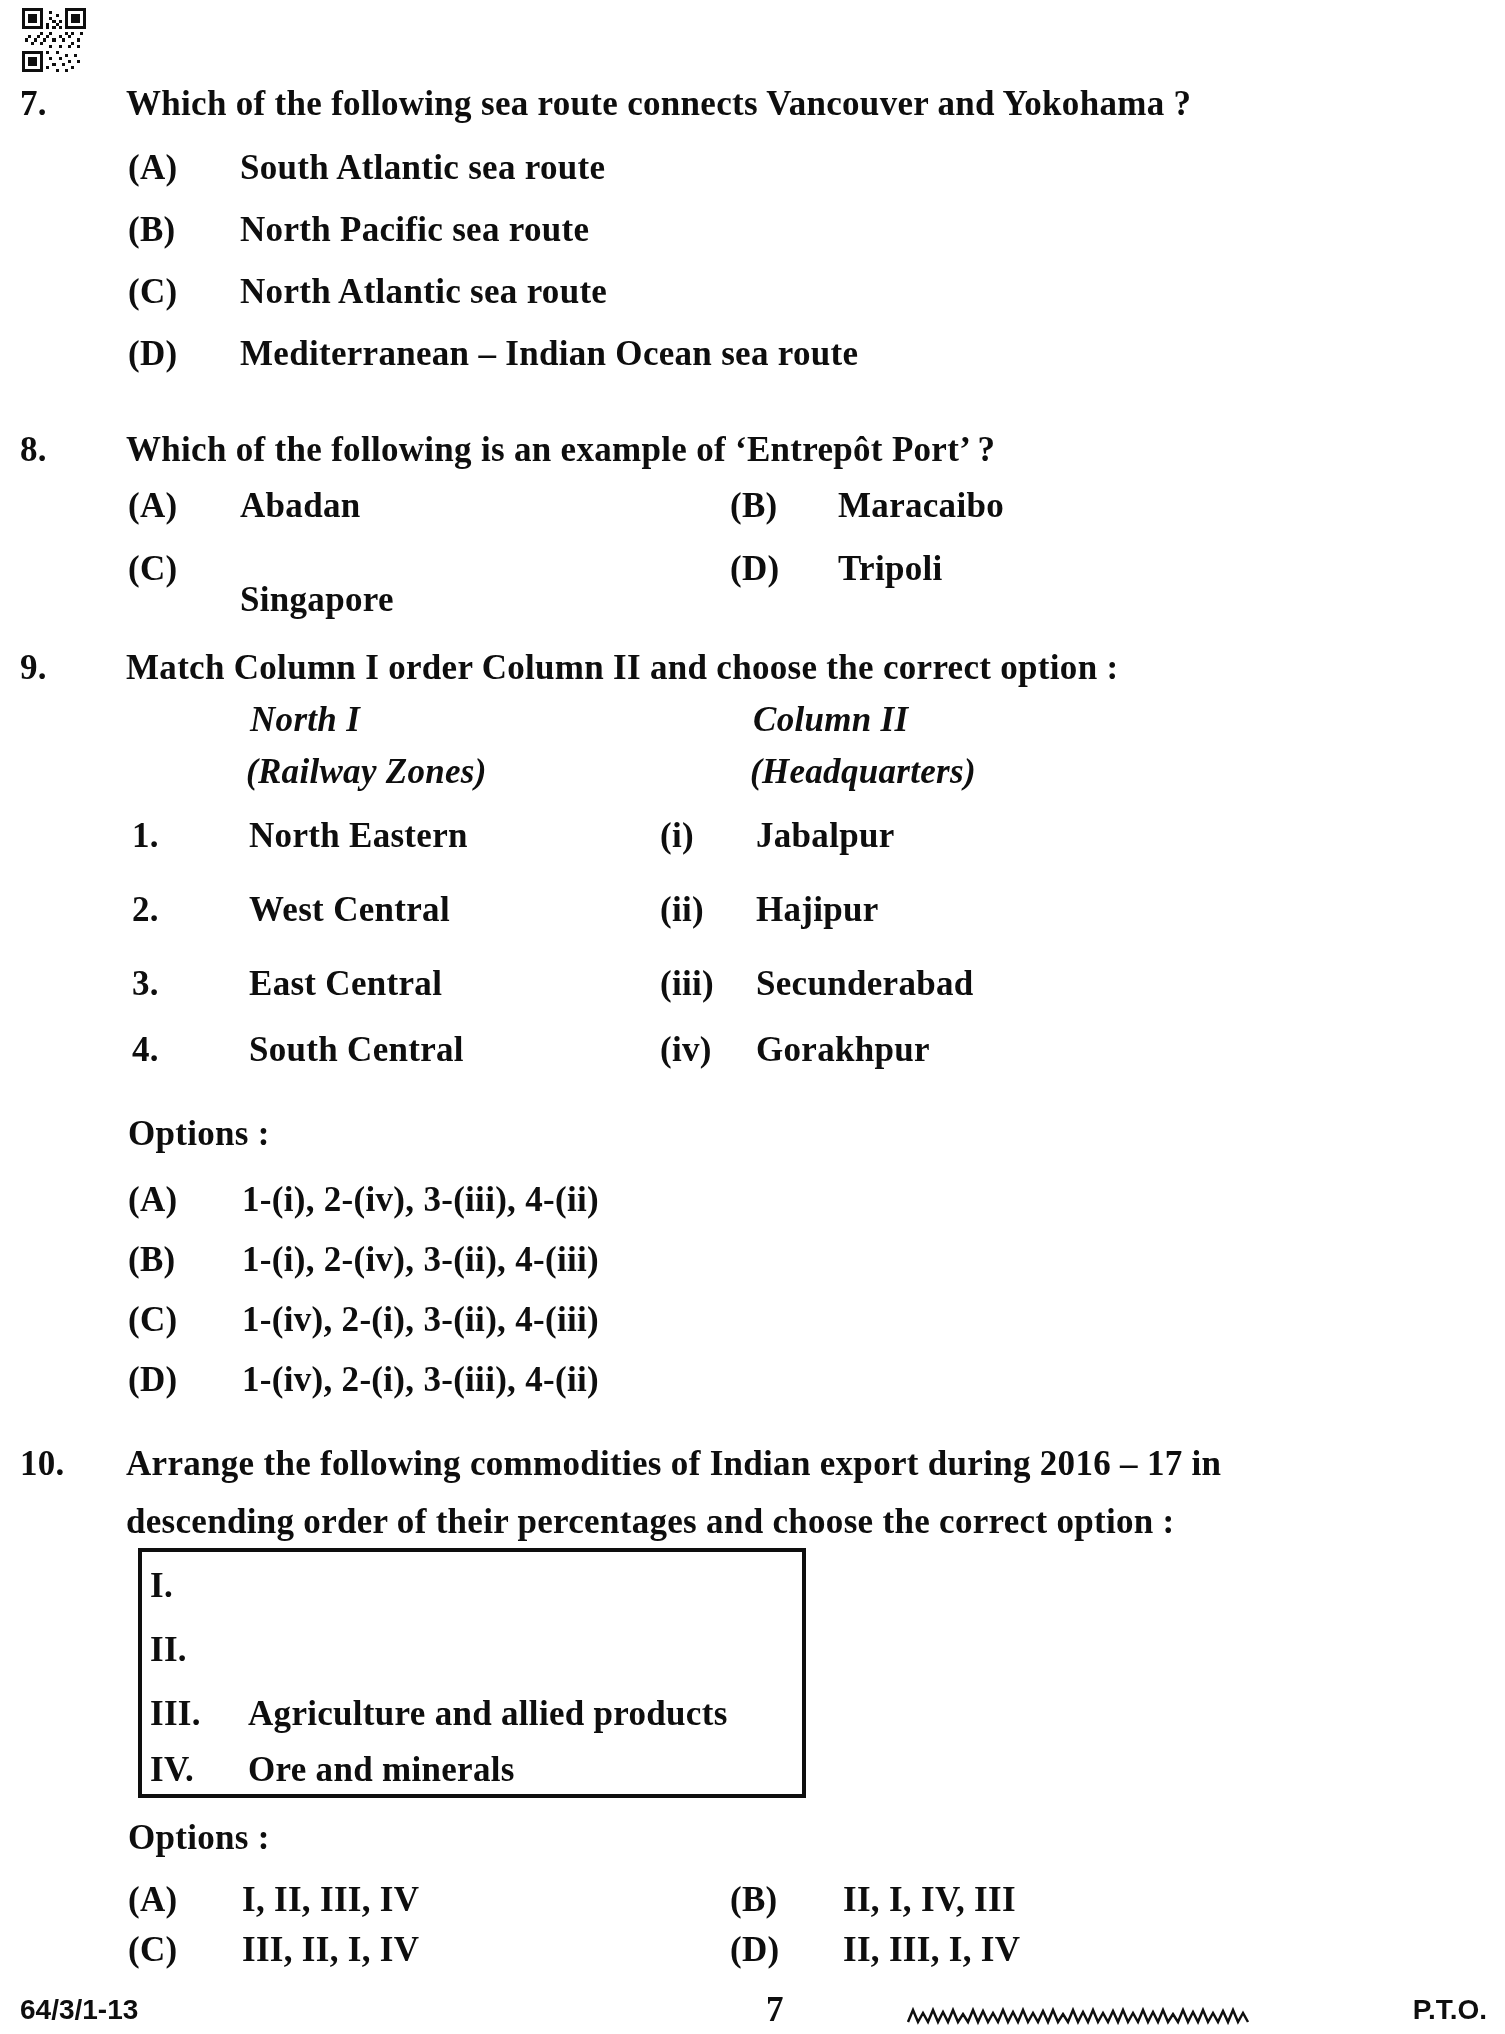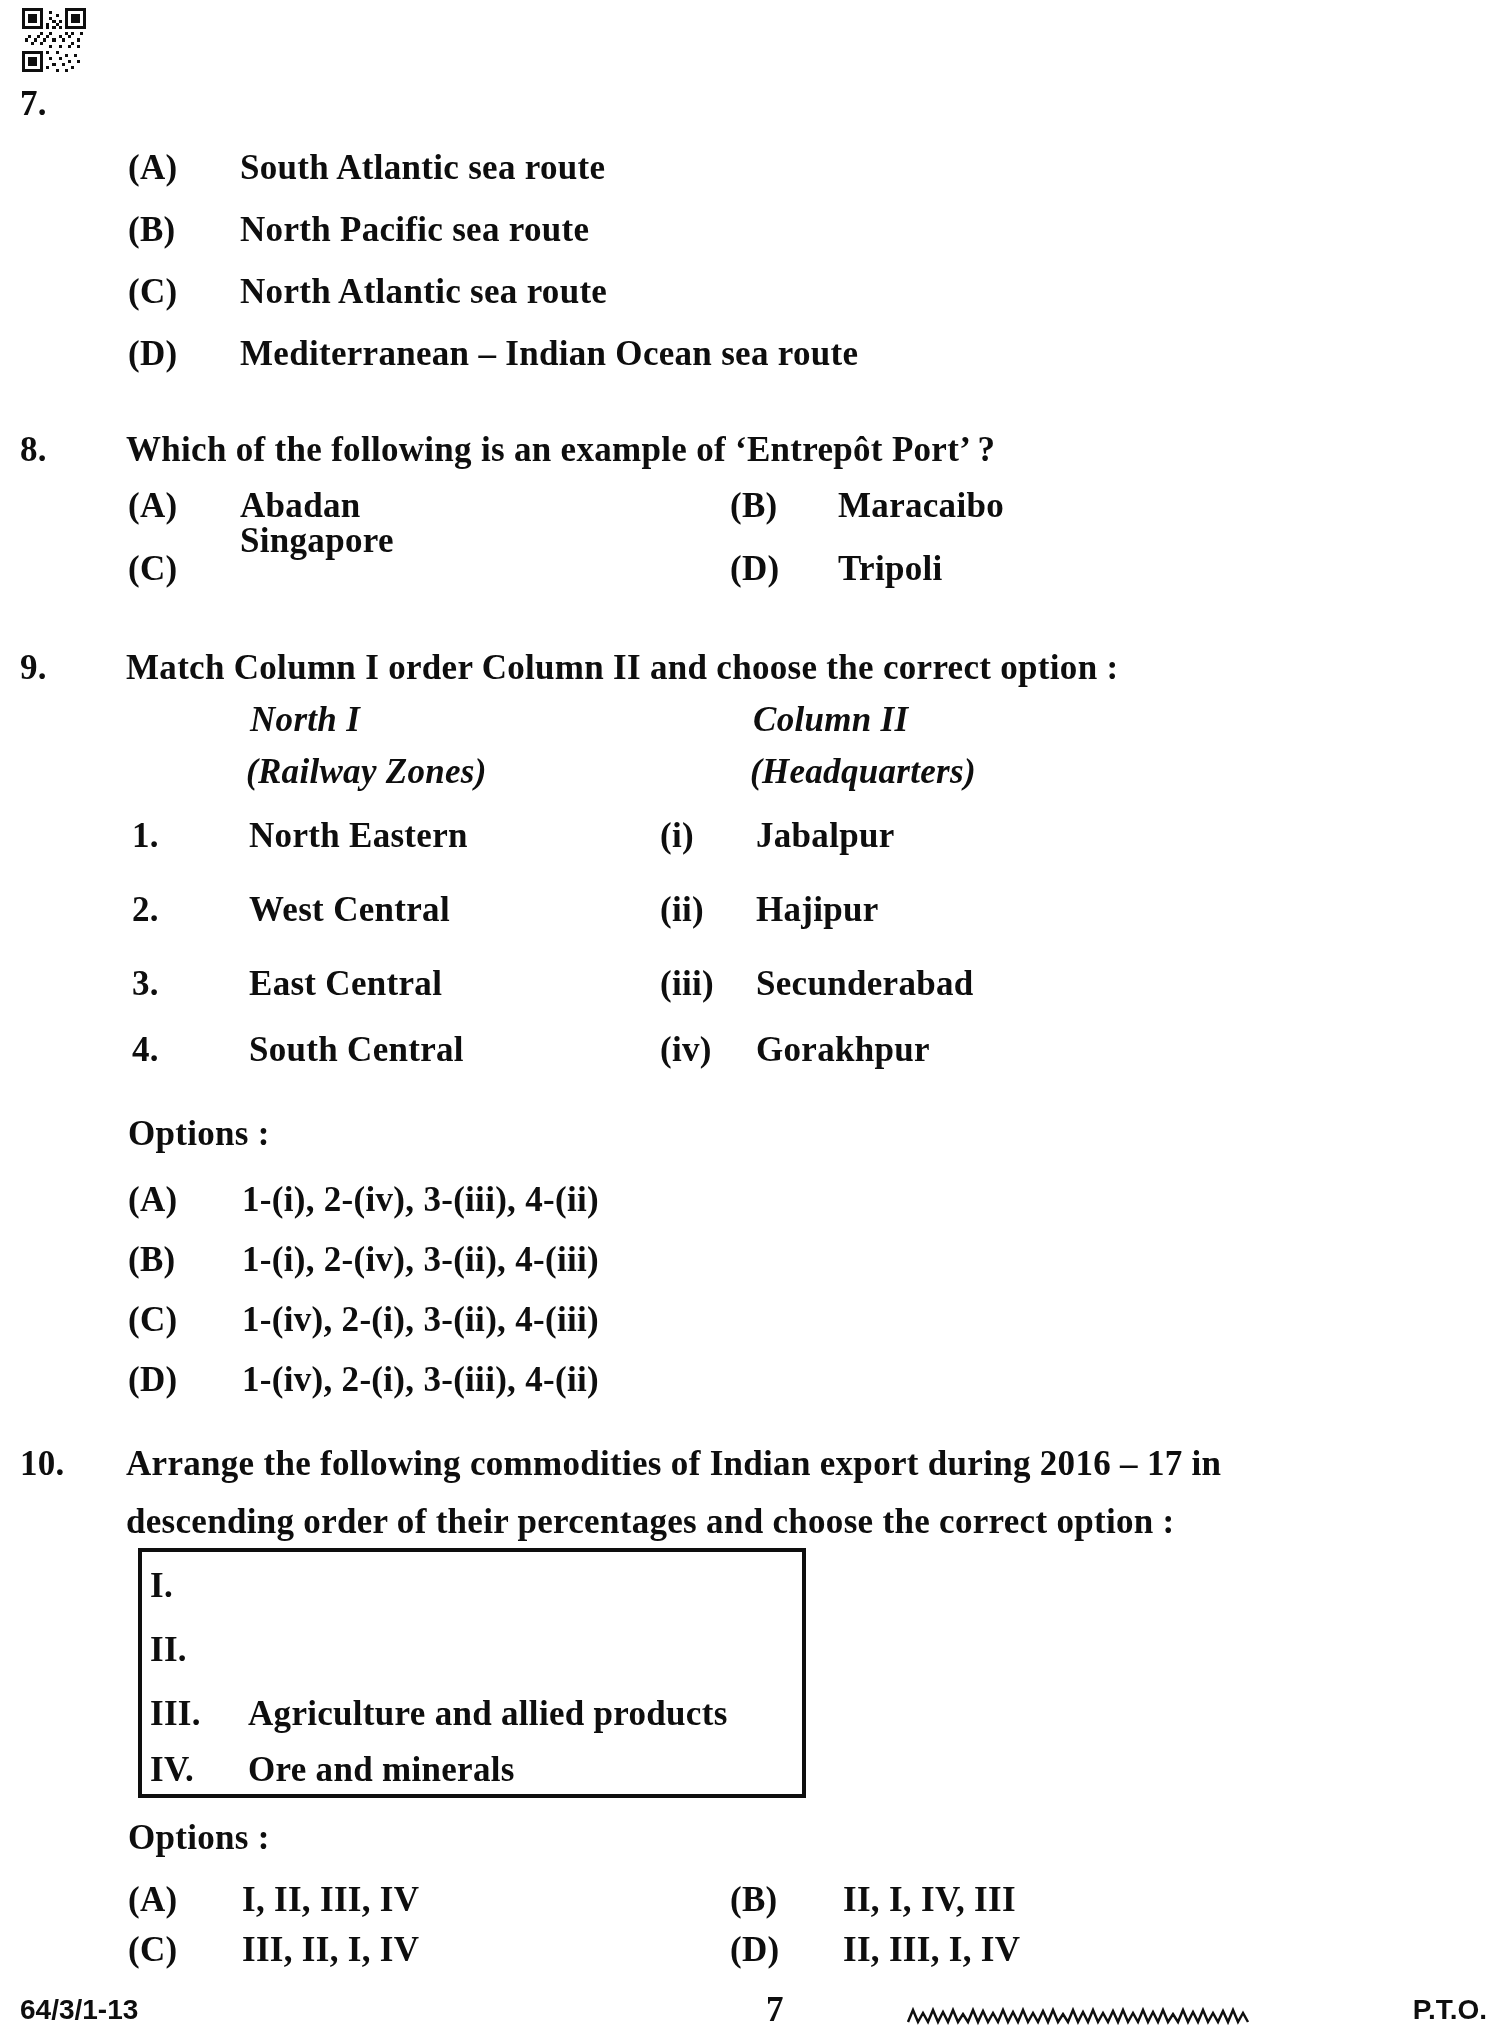--- a/index.html
+++ b/index.html
@@ -110,39 +110,40 @@
         <rect x="13" y="18" width="1" height="1"></rect>
           <rect x="8" y="19" width="1" height="1"></rect>
           <rect x="16" y="19" width="1" height="1"></rect>
         <rect x="11" y="20" width="1" height="1"></rect>
           <rect x="14" y="20" width="1" height="1"></rect>
       </g>
     </svg>
   </span>
 
   <span class="abs" style="left:20px;top:82px">7.</span>
+  <span class="abs" style="left:126px;top:82px">Which of the following sea route connects Vancouver and Yokohama ?</span>
 
   <span class="abs" style="left:128px;top:146px">(A)</span>
   <span class="abs" style="left:240px;top:146px">South Atlantic sea route</span>
   <span class="abs" style="left:128px;top:208px">(B)</span>
   <span class="abs" style="left:240px;top:208px">North Pacific sea route</span>
   <span class="abs" style="left:128px;top:270px">(C)</span>
   <span class="abs" style="left:240px;top:270px">North Atlantic sea route</span>
   <span class="abs" style="left:128px;top:332px">(D)</span>
   <span class="abs" style="left:240px;top:332px">Mediterranean – Indian Ocean sea route</span>
 
   <span class="abs" style="left:20px;top:428px">8.</span>
   <span class="abs" style="left:126px;top:428px">Which of the following is an example of ‘Entrepôt Port’ ?</span>
 
   <span class="abs" style="left:128px;top:484px">(A)</span>
   <span class="abs" style="left:240px;top:484px">Abadan</span>
   <span class="abs" style="left:730px;top:484px">(B)</span>
   <span class="abs" style="left:838px;top:484px">Maracaibo</span>
   <span class="abs" style="left:128px;top:547px">(C)</span>
-  <span class="abs" style="left:240px;top:519px">Singapore</span>
+  <span class="abs" style="left:240px;top:578px">Singapore</span>
   <span class="abs" style="left:730px;top:547px">(D)</span>
   <span class="abs" style="left:838px;top:547px">Tripoli</span>
 
   <span class="abs" style="left:20px;top:646px">9.</span>
   <span class="abs" style="left:126px;top:646px">Match Column I order Column II and choose the correct option :</span>
 
   <span class="abs italic" style="left:250px;top:698px">North I</span>
   <span class="abs italic" style="left:753px;top:698px">Column II</span>
   <span class="abs italic" style="left:246px;top:750px">(Railway Zones)</span>
   <span class="abs italic" style="left:750px;top:750px">(Headquarters)</span>

